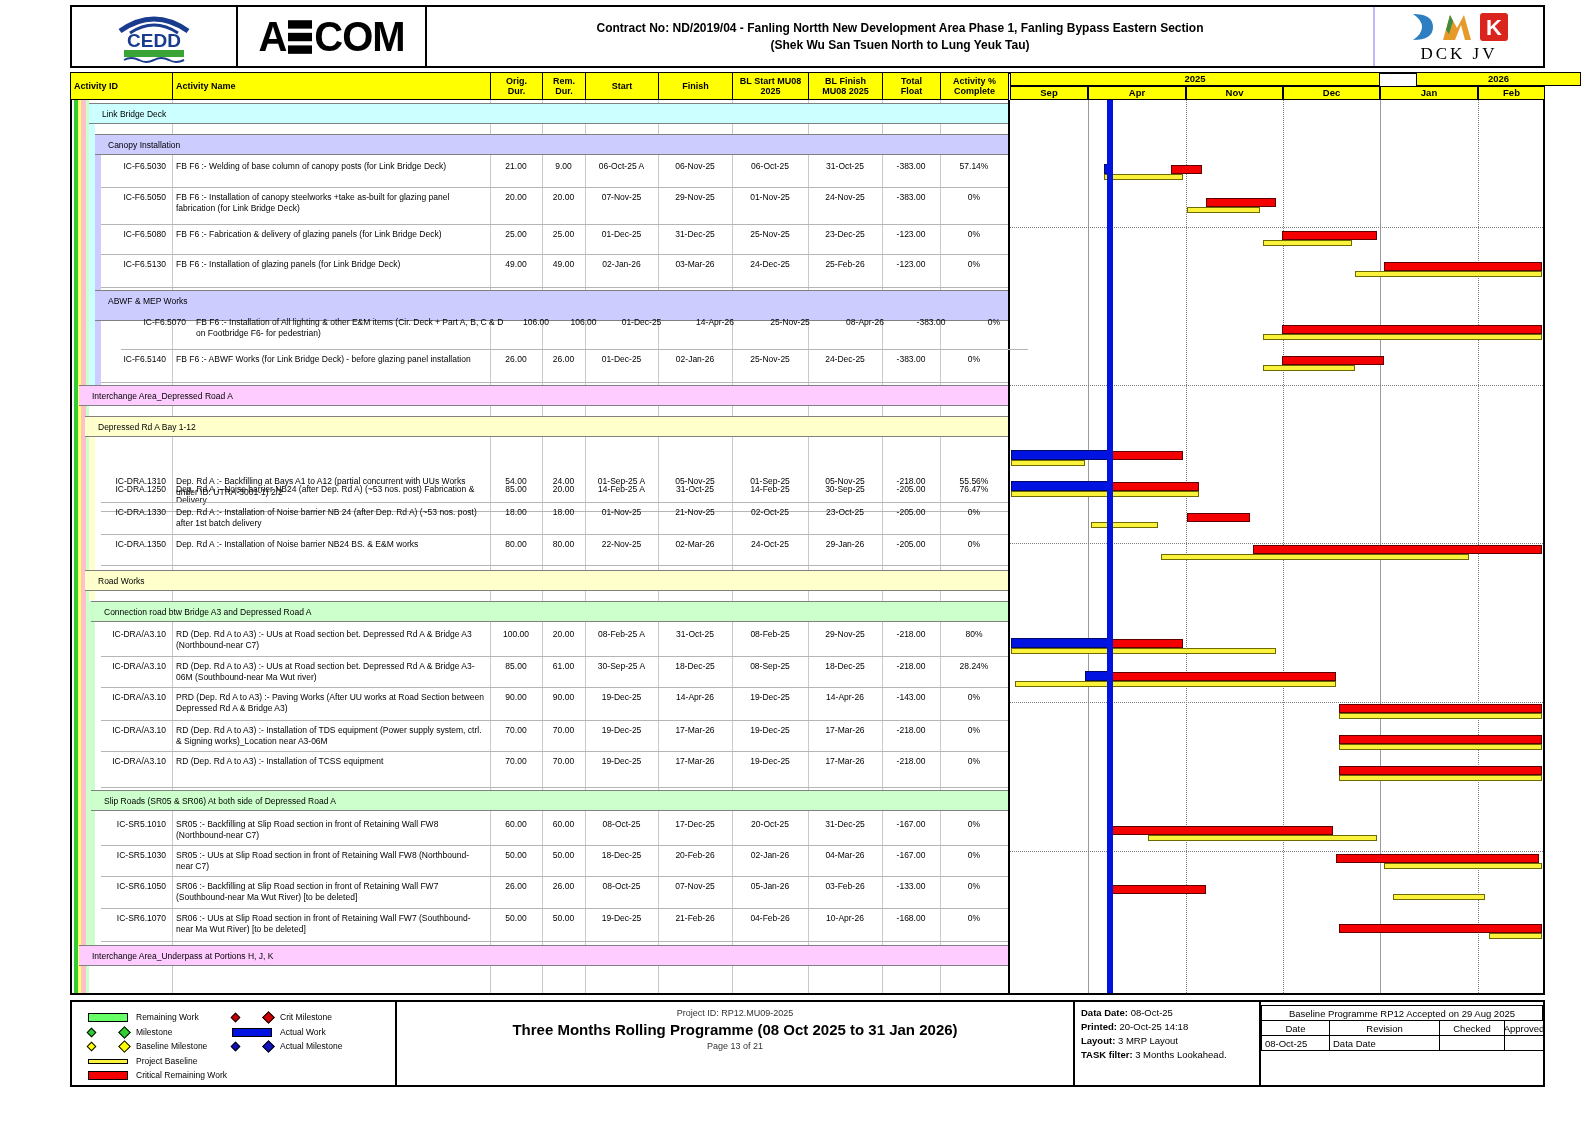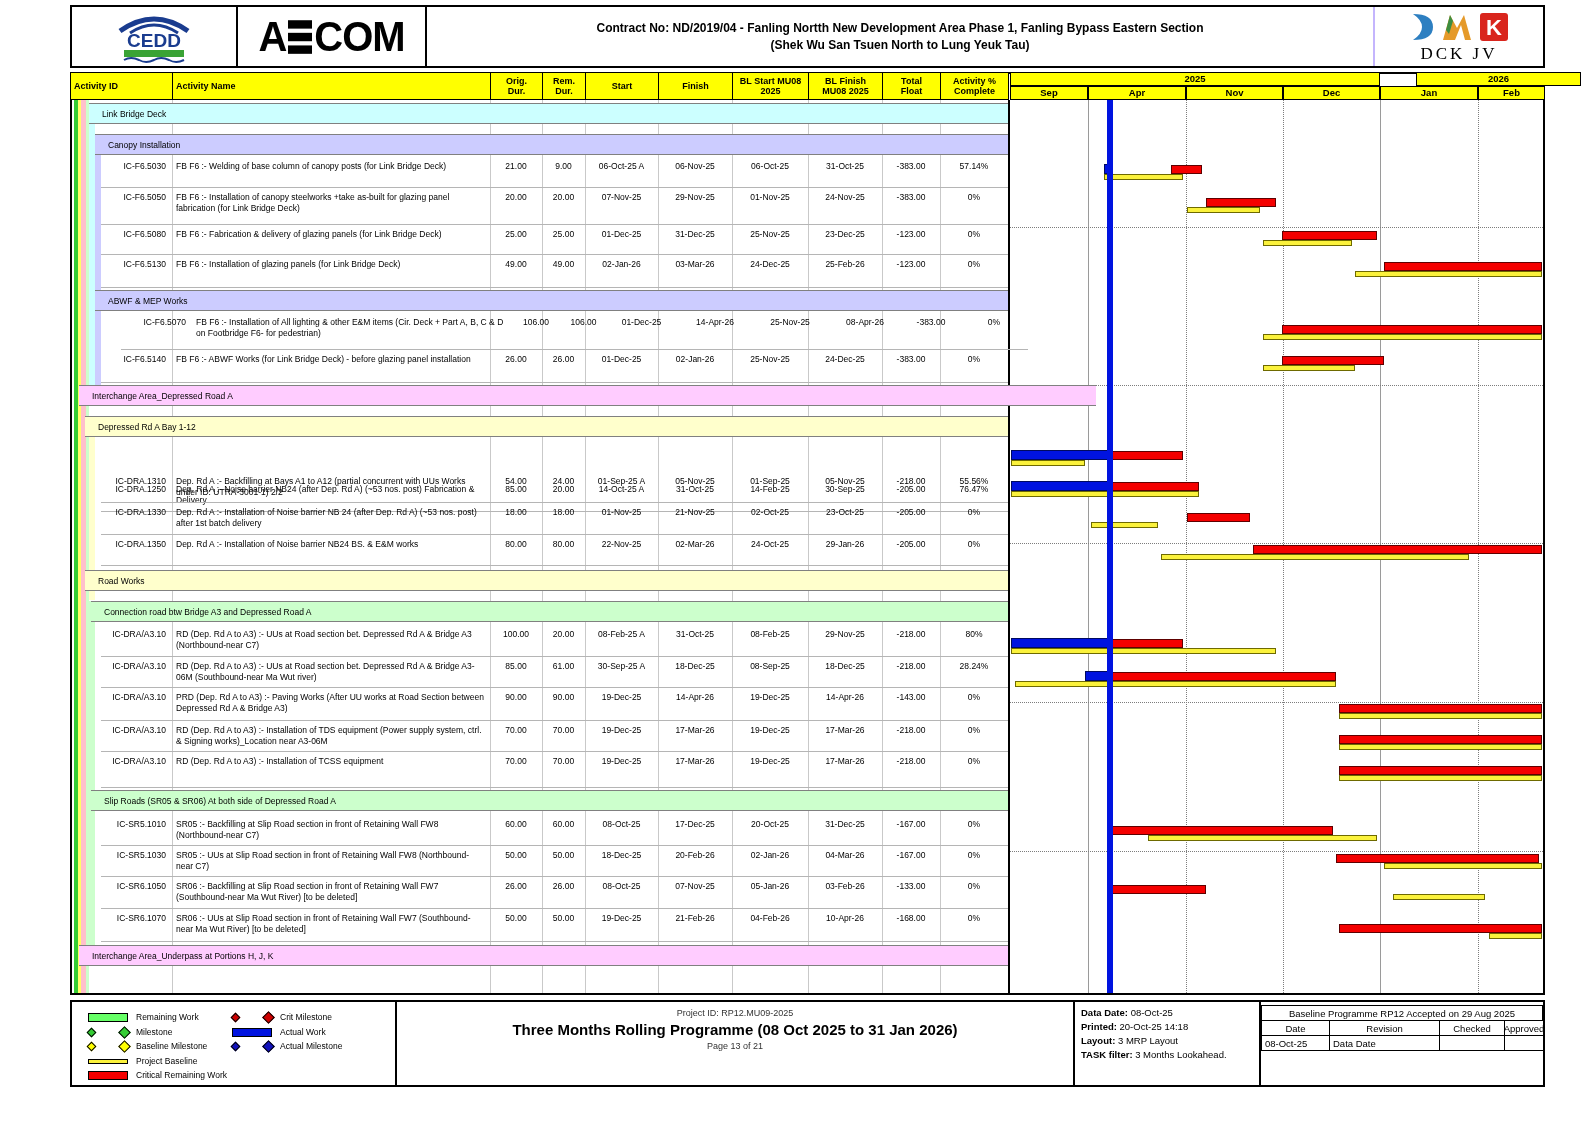--- a/index.html
+++ b/index.html
@@ -193,21 +193,21 @@
         <div class="tcell tc" style="left: 441px; top: 0px; width: 43px; height: 33px;">49.00</div>
         <div class="tcell tc" style="left: 484px; top: 0px; width: 73px; height: 33px;">02-Jan-26</div>
         <div class="tcell tc" style="left: 557px; top: 0px; width: 74px; height: 33px;">03-Mar-26</div>
         <div class="tcell tc" style="left: 631px; top: 0px; width: 76px; height: 33px;">24-Dec-25</div>
         <div class="tcell tc" style="left: 707px; top: 0px; width: 74px; height: 33px;">25-Feb-26</div>
         <div class="tcell tc" style="left: 781px; top: 0px; width: 58px; height: 33px;">-123.00</div>
         <div class="tcell tc" style="left: 839px; top: 0px; width: 68px; height: 33px;">0%</div>
       </div>
       <div class="bar yellow" style="left: 1355.04px; top: 271px; width: 186.964px; height: 6px; z-index: 3;"></div>
       <div class="bar red" style="left: 1383.65px; top: 262px; width: 158.353px; height: 9px; z-index: 4;"></div>
-      <div class="bandrow" style="left: 95px; top: 290px; width: 913px; height: 21px; background: rgb(204, 204, 255);">ABWF &amp; MEP Works</div>
+      <div class="bandrow" style="left: 95px; top: 290px; width: 913px; height: 31px; background: rgb(204, 204, 255);">ABWF &amp; MEP Works</div>
       <div class="taskrow" style="left: 101px; top: 313px; width: 907px; height: 37px; margin-left: 20px;">
         <div class="tcell tr" style="left: 0px; top: 0px; width: 69px; height: 37px; padding-right: 4px;">IC-F6.5070</div>
         <div class="tcell " style="left: 71px; top: 0px; width: 318px; height: 37px; padding-left: 4px; padding-right: 6px;">FB F6 :- Installation of All lighting &amp; other E&amp;M items (Cir. Deck + Part A, B, C &amp; D on Footbridge F6- for pedestrian)</div>
         <div class="tcell tc" style="left: 389px; top: 0px; width: 52px; height: 37px;">106.00</div>
         <div class="tcell tc" style="left: 441px; top: 0px; width: 43px; height: 37px;">106.00</div>
         <div class="tcell tc" style="left: 484px; top: 0px; width: 73px; height: 37px;">01-Dec-25</div>
         <div class="tcell tc" style="left: 557px; top: 0px; width: 74px; height: 37px;">14-Apr-26</div>
         <div class="tcell tc" style="left: 631px; top: 0px; width: 76px; height: 37px;">25-Nov-25</div>
         <div class="tcell tc" style="left: 707px; top: 0px; width: 74px; height: 37px;">08-Apr-26</div>
         <div class="tcell tc" style="left: 781px; top: 0px; width: 58px; height: 37px;">-383.00</div>
@@ -222,28 +222,28 @@
         <div class="tcell tc" style="left: 441px; top: 0px; width: 43px; height: 33px;">26.00</div>
         <div class="tcell tc" style="left: 484px; top: 0px; width: 73px; height: 33px;">01-Dec-25</div>
         <div class="tcell tc" style="left: 557px; top: 0px; width: 74px; height: 33px;">02-Jan-26</div>
         <div class="tcell tc" style="left: 631px; top: 0px; width: 76px; height: 33px;">25-Nov-25</div>
         <div class="tcell tc" style="left: 707px; top: 0px; width: 74px; height: 33px;">24-Dec-25</div>
         <div class="tcell tc" style="left: 781px; top: 0px; width: 58px; height: 33px;">-383.00</div>
         <div class="tcell tc" style="left: 839px; top: 0px; width: 68px; height: 33px;">0%</div>
       </div>
       <div class="bar yellow" style="left: 1262.85px; top: 365px; width: 92.191px; height: 6px; z-index: 3;"></div>
       <div class="bar red" style="left: 1281.92px; top: 356px; width: 101.728px; height: 9px; z-index: 4;"></div>
-      <div class="bandrow" style="left: 79px; top: 385px; width: 1017px; height: 21px; background: rgb(255, 204, 255);">Interchange Area_Depressed Road A</div>
+      <div class="bandrow" style="left: 79px; top: 385px; width: 929px; height: 21px; background: rgb(255, 204, 255);">Interchange Area_Depressed Road A</div>
       <div class="bandrow" style="left: 85px; top: 416px; width: 923px; height: 21px; background: rgb(255, 255, 204);">Depressed Rd A Bay 1-12</div>
       <div class="taskrow" style="left: 101px; top: 440px; width: 907px; height: 32px; margin-top: 40px;">
         <div class="tcell tr" style="left: 0px; top: 0px; width: 69px; height: 32px; padding-right: 4px;">IC-DRA.1250</div>
         <div class="tcell " style="left: 71px; top: 0px; width: 318px; height: 32px; padding-left: 4px; padding-right: 6px;">Dep. Rd A :- Noise barrier NB24 (after Dep. Rd A) (~53 nos. post) Fabrication &amp; Delivery</div>
         <div class="tcell tc" style="left: 389px; top: 0px; width: 52px; height: 32px;">85.00</div>
         <div class="tcell tc" style="left: 441px; top: 0px; width: 43px; height: 32px;">20.00</div>
-        <div class="tcell tc" style="left: 484px; top: 0px; width: 73px; height: 32px;">14-Oct-25 A</div>
+        <div class="tcell tc" style="left: 484px; top: 0px; width: 73px; height: 32px;">14-Feb-25 A</div>
         <div class="tcell tc" style="left: 557px; top: 0px; width: 74px; height: 32px;">31-Oct-25</div>
         <div class="tcell tc" style="left: 631px; top: 0px; width: 76px; height: 32px;">14-Feb-25</div>
         <div class="tcell tc" style="left: 707px; top: 0px; width: 74px; height: 32px;">30-Sep-25</div>
         <div class="tcell tc" style="left: 781px; top: 0px; width: 58px; height: 32px;">-205.00</div>
         <div class="tcell tc" style="left: 839px; top: 0px; width: 68px; height: 32px;">76.47%</div>
       </div>
       <div class="bar yellow" style="left: 1011px; top: 460px; width: 73.821px; height: 6px; z-index: 3;"></div>
       <div class="bar red" style="left: 1110.25px; top: 451px; width: 73.117px; height: 9px; z-index: 4;"></div>
       <div class="bar blue" style="left: 1011px; top: 450px; width: 99.253px; height: 10px; z-index: 4;"></div>
       <div class="taskrow" style="left: 101px; top: 472px; width: 907px; height: 31px;">

